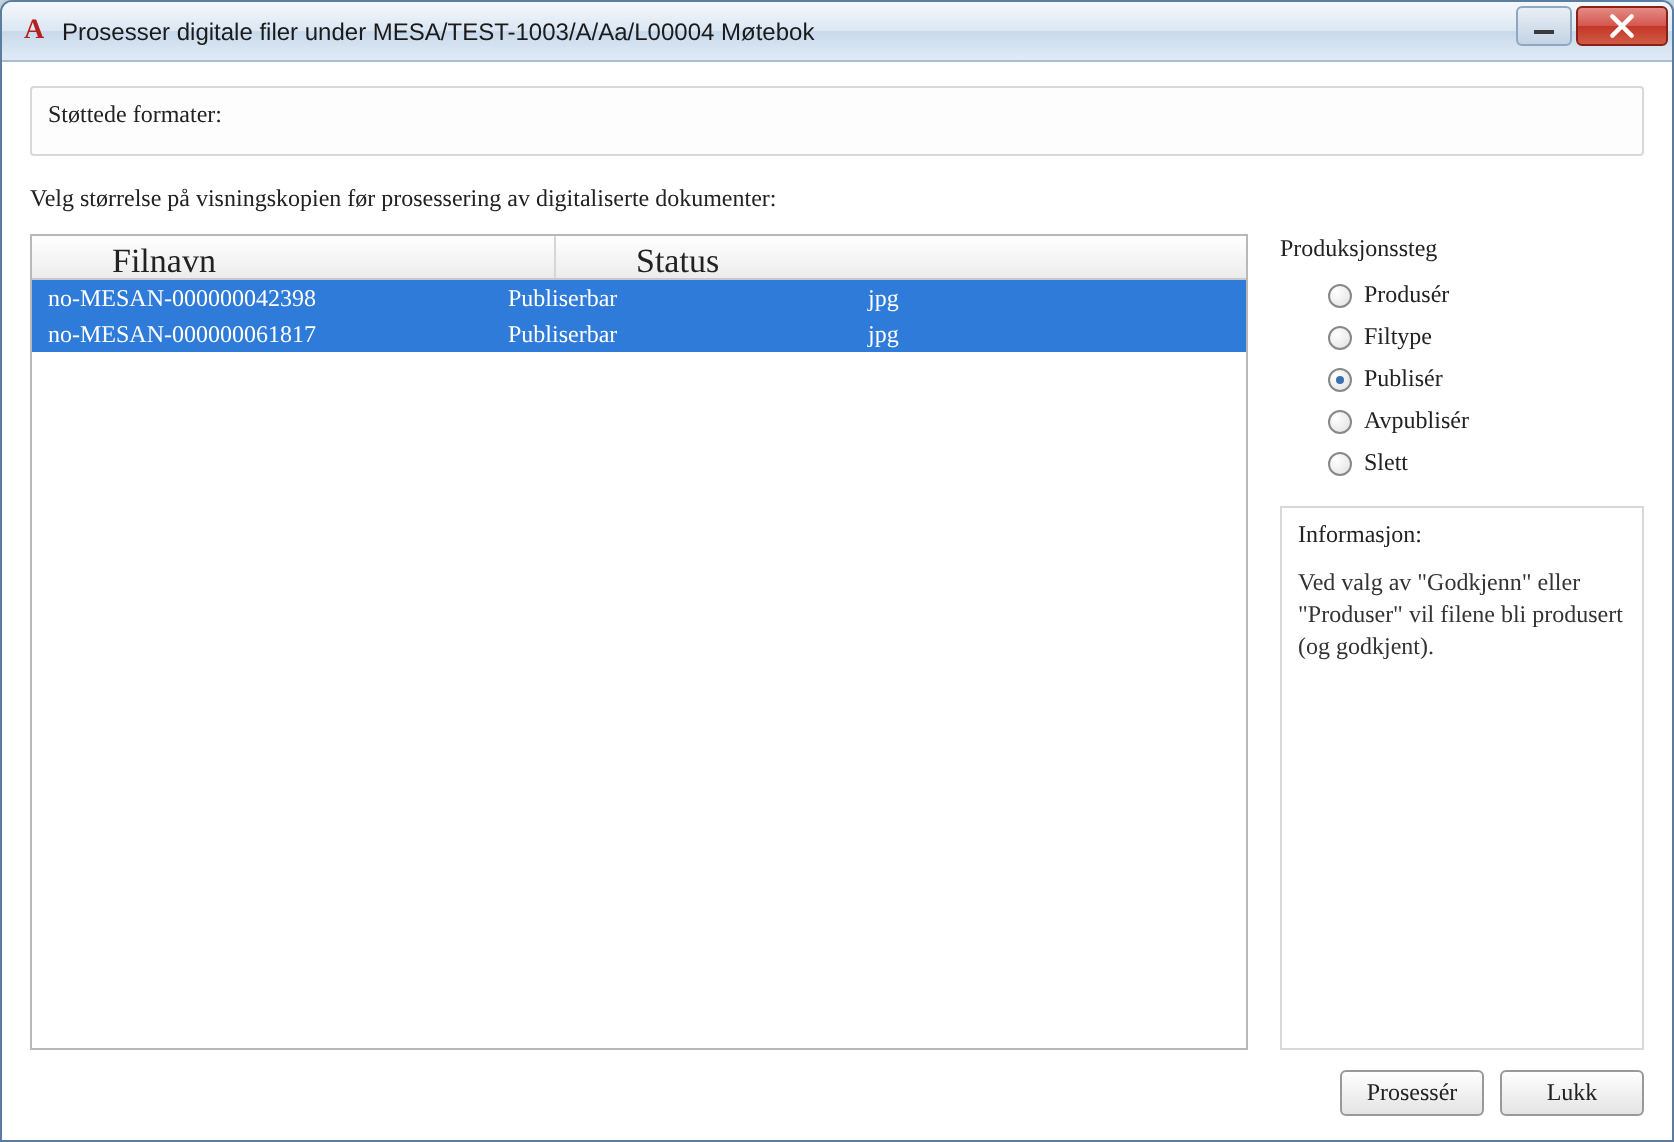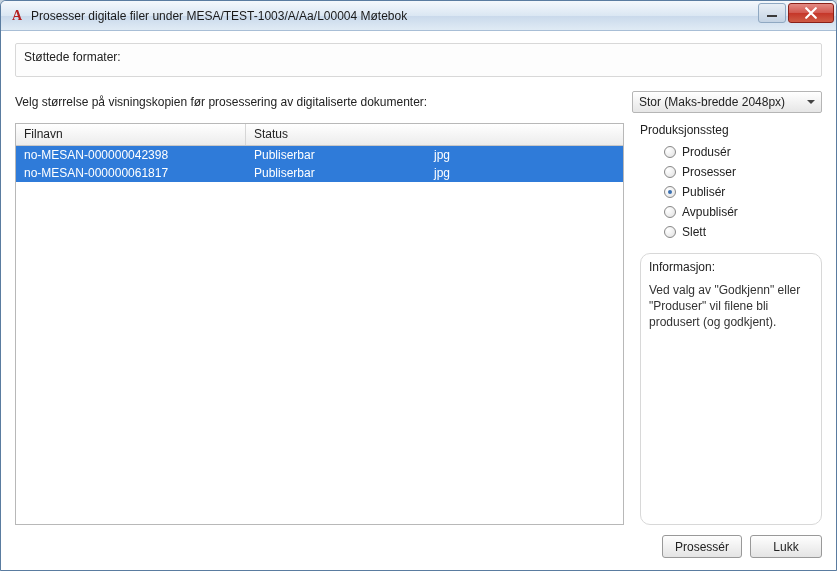--- a/index.html
+++ b/index.html
@@ -72,20 +72,21 @@
     font-size: 13px;
   }
   .close-btn svg { width: 12px; height: 12px; }
   
   .client {
     flex: 1;
     background: #fff;
     padding: 12px 14px 12px 14px;
     display: flex;
     flex-direction: column;
+    font-family: Liberation Serif, serif;
   }
   .info-box {
     border: 1px solid #d8d8d8;
     border-radius: 2px;
     background: #fdfdfd;
     padding: 6px 8px 8px 8px;
     margin-bottom: 14px;
   }
   .info-title {
     color: #222;
@@ -140,23 +141,24 @@
   }
   .thead {
     display: flex;
     background: linear-gradient(to bottom, #ffffff, #ececec);
     border-bottom: 1px solid #c8c8c8;
     height: 22px;
   }
   .th {
     padding: 3px 8px;
     border-right: 1px solid #d6d6d6;
-    font-size: 12px;
-    color: #222;
-    overflow: hidden;
+    font-size: 17px;
+    color: #222;
+    overflow: hidden;
+    margin-left: 32px;
   }
   .th:last-child { border-right: none; flex: 1; }
   .col-filnavn { width: 230px; }
   .col-status  { width: 180px; }
   .col-filtype { flex: 1; }
   .tbody {
     flex: 1;
     overflow: auto;
   }
   .tr {
@@ -212,21 +214,21 @@
   .radio.checked::after {
     content: "";
     position: absolute;
     left: 3px; top: 3px;
     width: 4px; height: 4px;
     background: #3a6fb0;
     border-radius: 50%;
   }
   .info2-box {
     border: 1px solid #d8d8d8;
-    border-radius: 10px;
+    border-radius: 0;
     padding: 6px 8px 8px 8px;
     flex: 1;
   }
   .info2-body {
     color: #333;
     line-height: 1.35;
   }
   
   .footer {
     display: flex;
@@ -267,24 +269,20 @@
   </div>
 
   <div class="client">
 
     <div class="info-box">
       <div class="info-title">Støttede formater:</div>
     </div>
 
     <div class="size-row">
       <div class="size-label">Velg størrelse på visningskopien før prosessering av digitaliserte dokumenter:</div>
-      <div class="size-select">
-        <span>Stor (Maks-bredde 2048px)</span>
-        <span class="arrow"></span>
-      </div>
     </div>
 
     <div class="main-row">
 
       <div class="table-wrap">
         <div class="thead">
           <div class="th col-filnavn">Filnavn</div>
           <div class="th col-status">Status</div>
         </div>
         <div class="tbody" id="tbody">
@@ -305,21 +303,21 @@
 
         <div class="steps-box">
           <div class="box-title">Produksjonssteg</div>
           <div class="radio-group" id="radio-group">
               <div class="radio-item">
                 <div class="radio"></div>
                 <span>Produsér</span>
               </div>
               <div class="radio-item">
                 <div class="radio"></div>
-                <span>Prosesser</span>
+                <span>Filtype</span>
               </div>
               <div class="radio-item">
                 <div class="radio checked"></div>
                 <span>Publisér</span>
               </div>
               <div class="radio-item">
                 <div class="radio"></div>
                 <span>Avpublisér</span>
               </div>
               <div class="radio-item">

